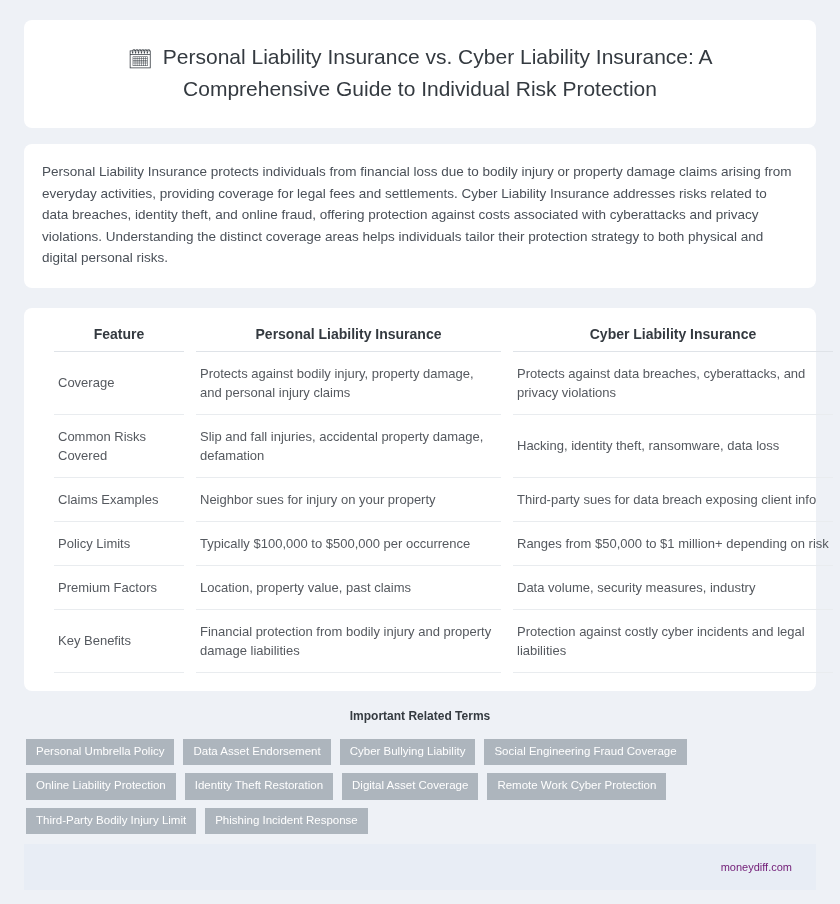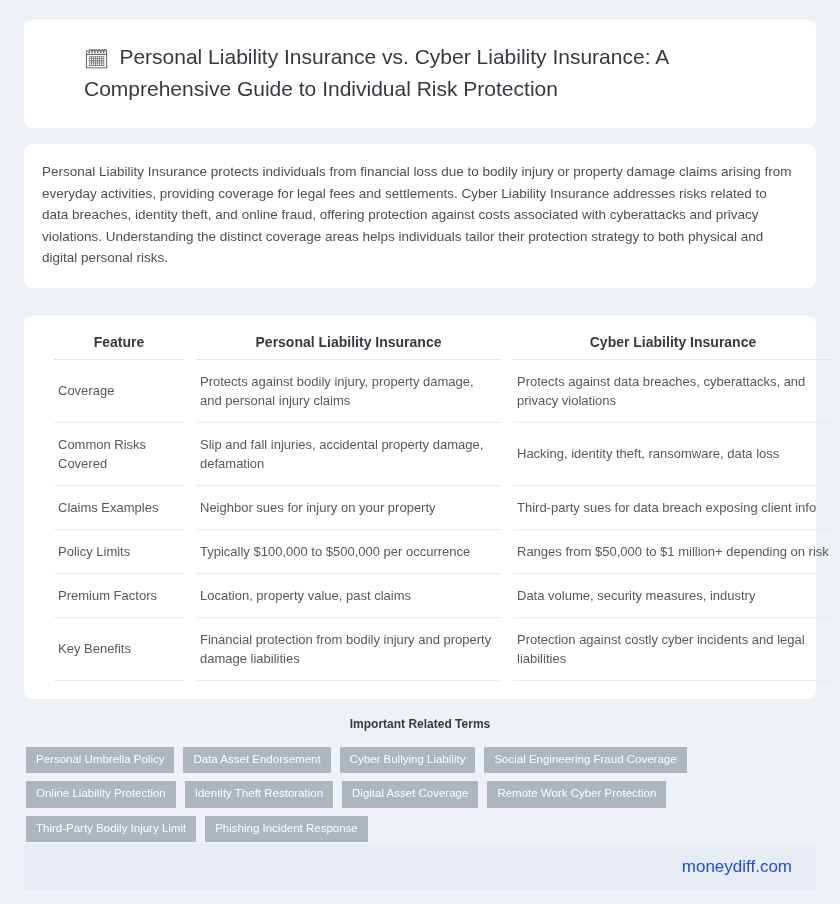--- a/index.html
+++ b/index.html
@@ -19,20 +19,21 @@
     padding: 20px 24px 0 24px;
     display: flex;
     flex-direction: column;
   }
 
   
   .title-card {
     background: #ffffff;
     border-radius: 8px;
     padding: 22px 60px 24px 60px;
+    text-align: center;
   }
   .title-line {
     display: block;
     font-size: 21px;
     line-height: 30px;
     color: #343a40;
     font-weight: 400;
   }
   .title-icon {
     font-size: 20px;
@@ -51,21 +52,21 @@
     font-size: 13.5px;
     line-height: 21.5px;
     color: #4a5058;
     text-align: left;
   }
 
   
   .table-card {
     background: #ffffff;
     border-radius: 8px;
-    margin-top: 28px;
+    margin-top: 20px;
     padding: 14px 18px 18px 18px;
   }
   table.cmp {
     width: 100%;
     border-collapse: separate;
     border-spacing: 12px 0;
     table-layout: fixed;
   }
   table.cmp th {
     font-size: 14px;
@@ -122,22 +123,22 @@
   .footer {
     margin-top: auto;
     background: #e8edf5;
     height: 46px;
     display: flex;
     align-items: center;
     justify-content: flex-end;
     padding-right: 24px;
   }
   .footer-text {
-    font-size: 17px;
-    color: #1d4ed8;
+    font-size: 11px;
+    color: #701a75;
   }
   .footer-spacer { height: 14px; background: #eef1f6; }
 </style>
 </head>
 <body>
 
 <div class="page">
 
   <div class="title-card">
     <h1>

